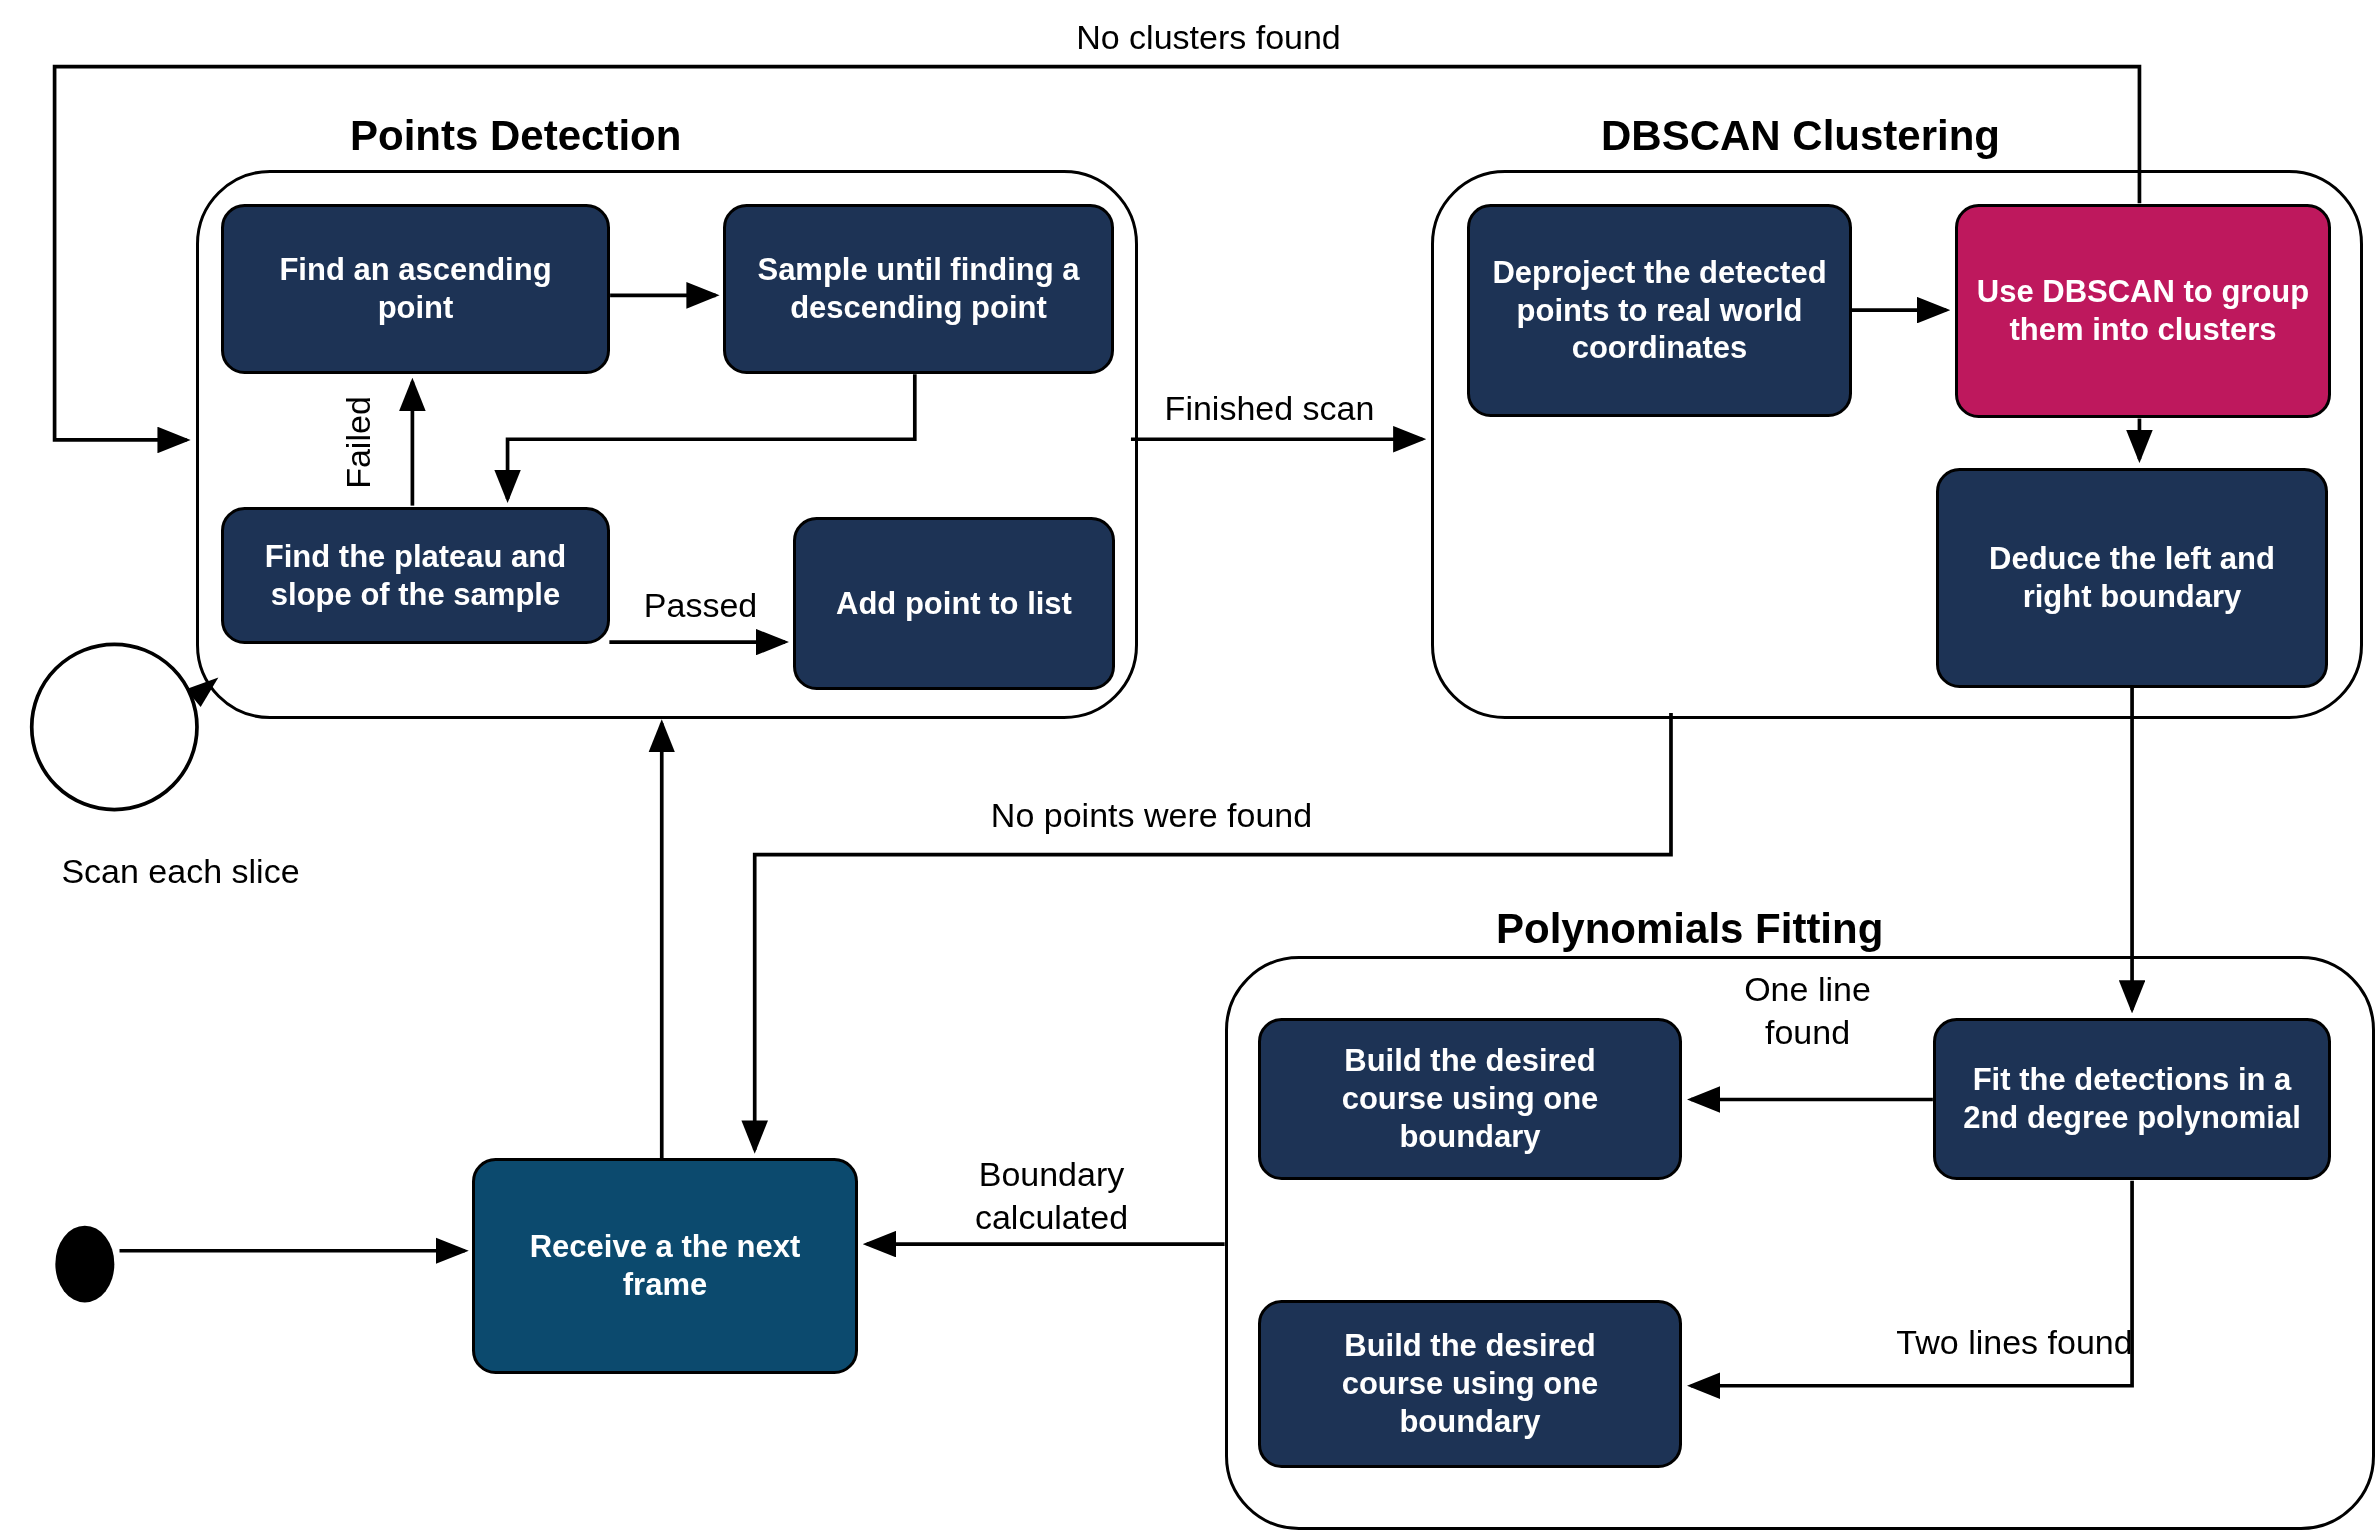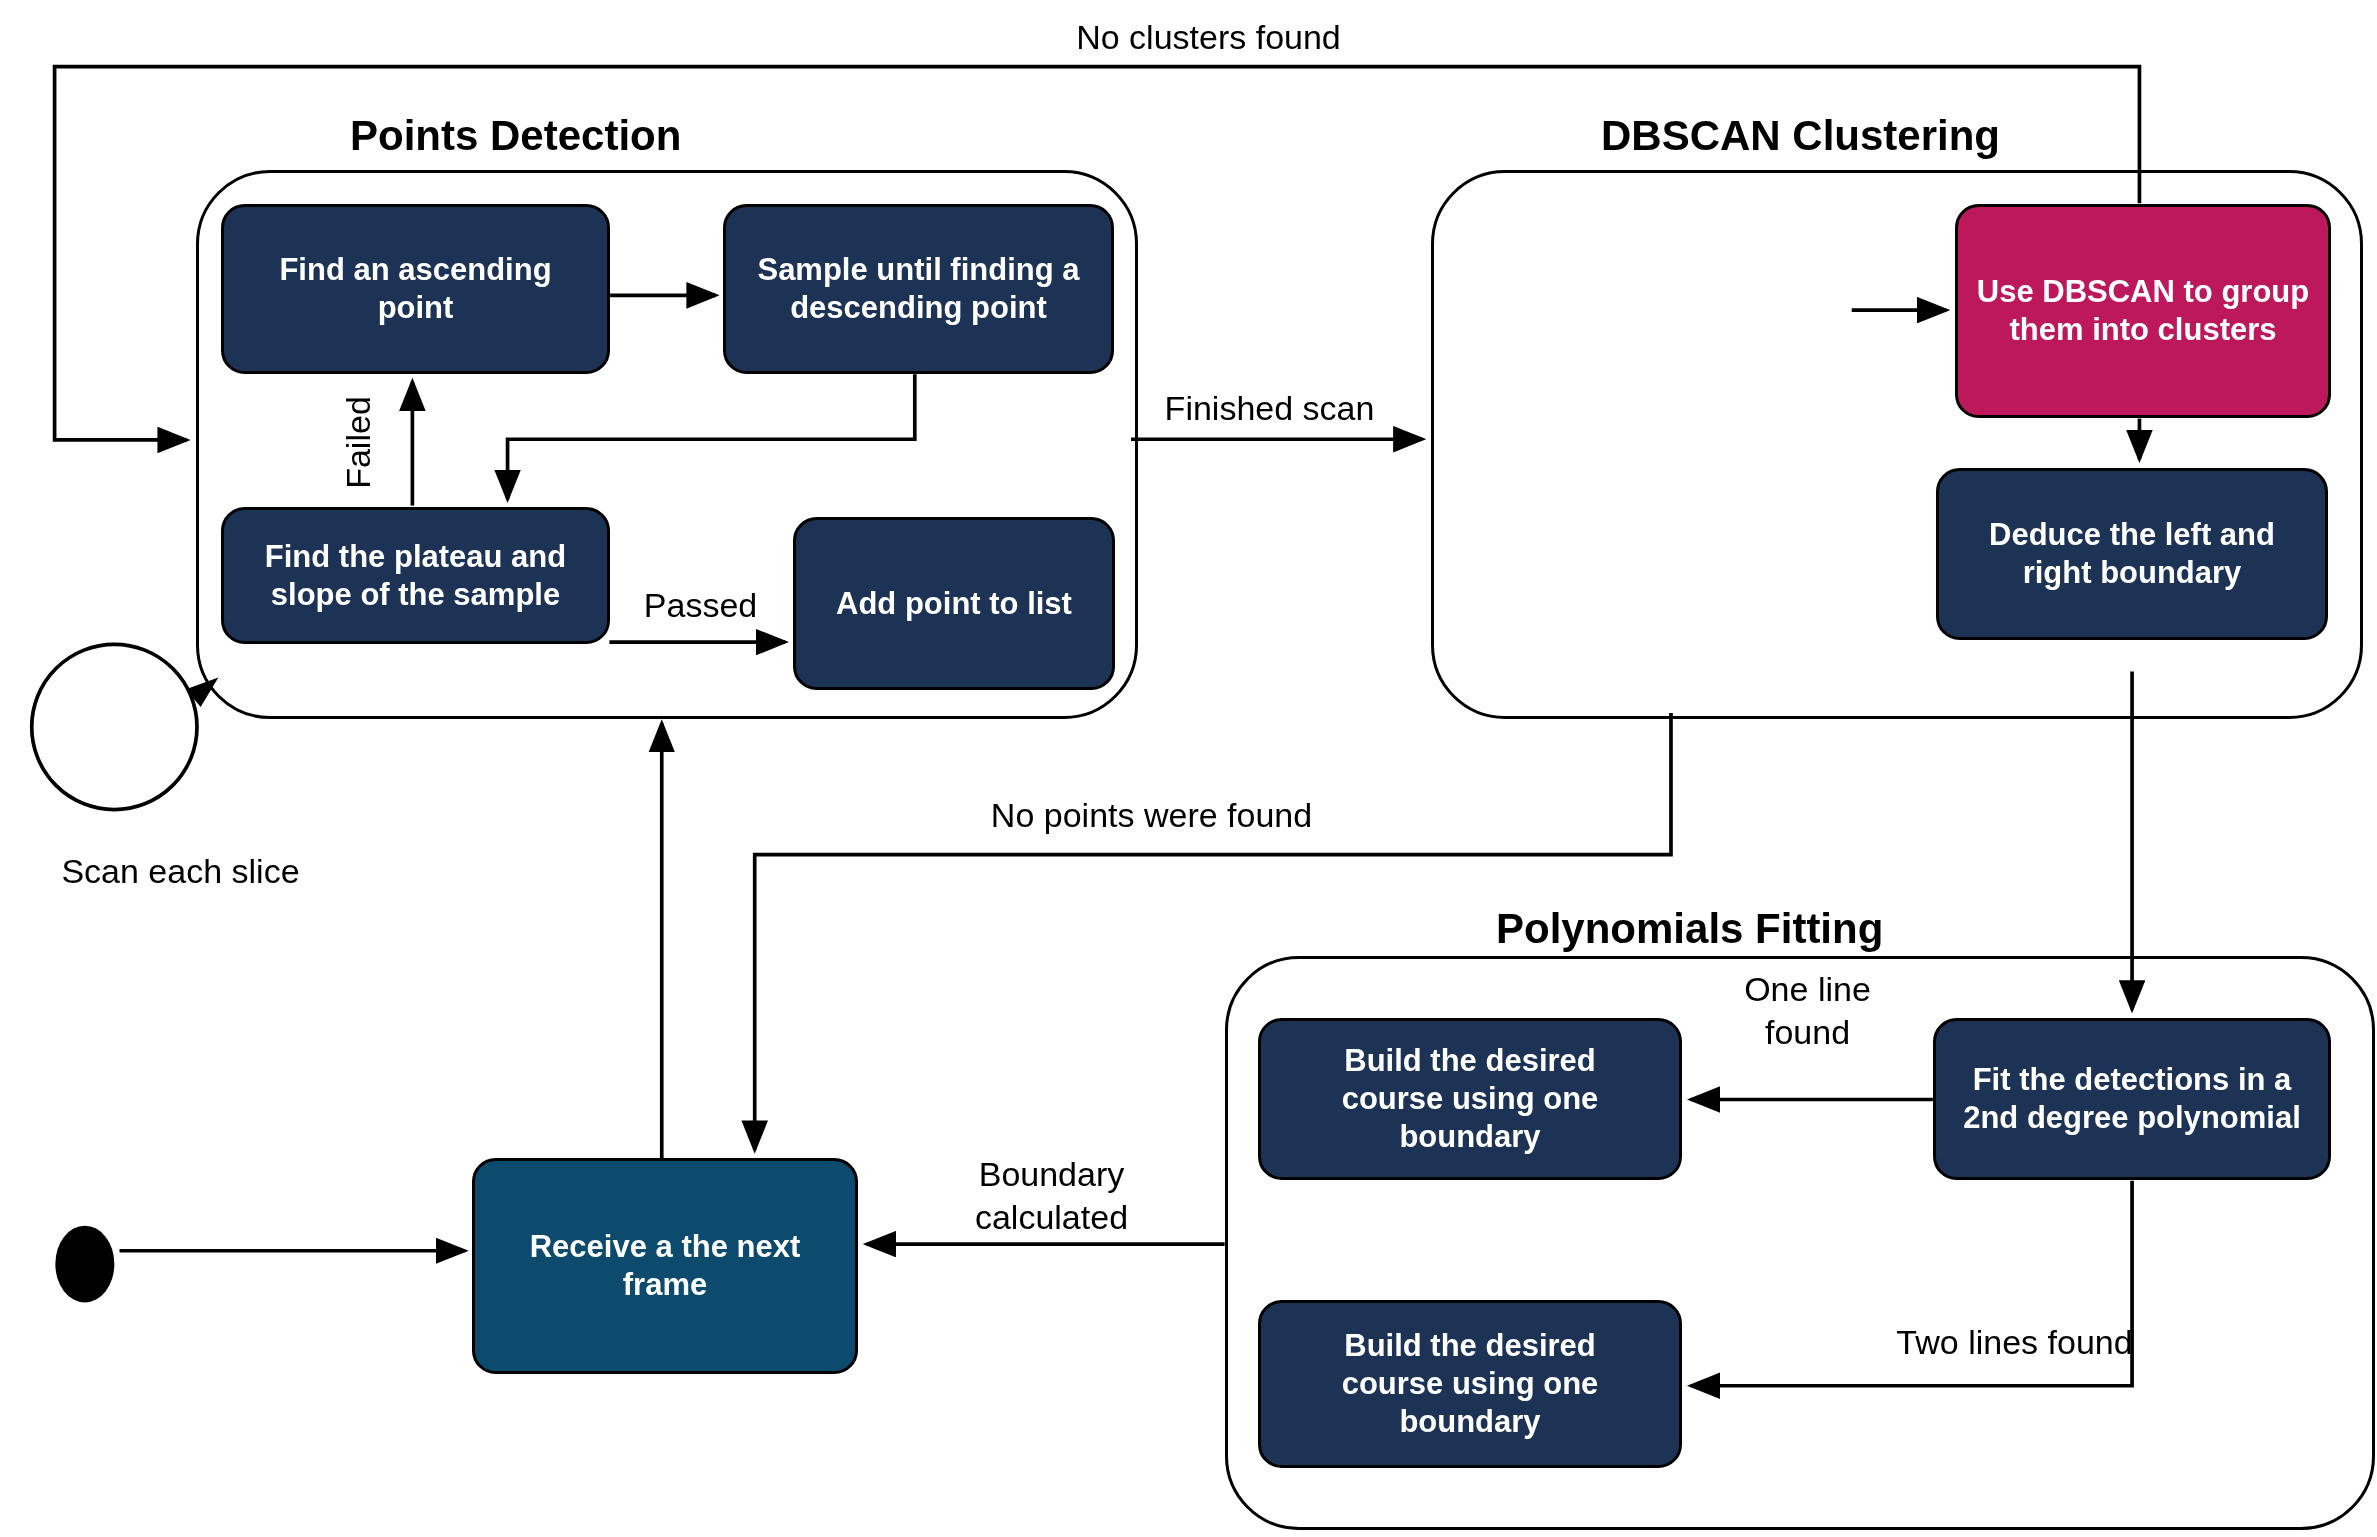--- a/index.html
+++ b/index.html
@@ -105,24 +105,27 @@
   <div class="state" style="left:723px;top:204px;width:391px;height:170px;background:#1d3355;">
     <span>Sample until finding a descending point</span>
   </div>
   <div class="state" style="left:221px;top:507px;width:389px;height:137px;background:#1d3355;">
     <span>Find the plateau and slope of the sample</span>
   </div>
   <div class="state" style="left:793px;top:517px;width:322px;height:173px;background:#1d3355;">
     <span>Add point to list</span>
   </div>
 
+  <div class="state" style="left:1467px;top:204px;width:385px;height:213px;background:#1d3355;">
+    <span>Deproject the detected points to real world coordinates</span>
+  </div>
   <div class="state" style="left:1955px;top:204px;width:376px;height:214px;background:#be185d;">
     <span>Use DBSCAN to group them into clusters</span>
   </div>
-  <div class="state" style="left:1936px;top:468px;width:392px;height:172px;background:#1d3355;align-items:center;">
+  <div class="state" style="left:1936px;top:468px;width:392px;height:220px;background:#1d3355;align-items:center;">
     <span>Deduce the left and right boundary</span>
   </div>
 
   <div class="state" style="left:1933px;top:1018px;width:398px;height:162px;background:#1d3355;padding:0 20.7px;">
     <span>Fit the detections in a 2nd degree polynomial</span>
   </div>
   <div class="state" style="left:1258px;top:1018px;width:424px;height:162px;background:#1d3355;padding:0 44px;">
     <span>Build the desired course using one boundary</span>
   </div>
   <div class="state" style="left:1258px;top:1300px;width:424px;height:168px;background:#1d3355;padding:0 44px;">

